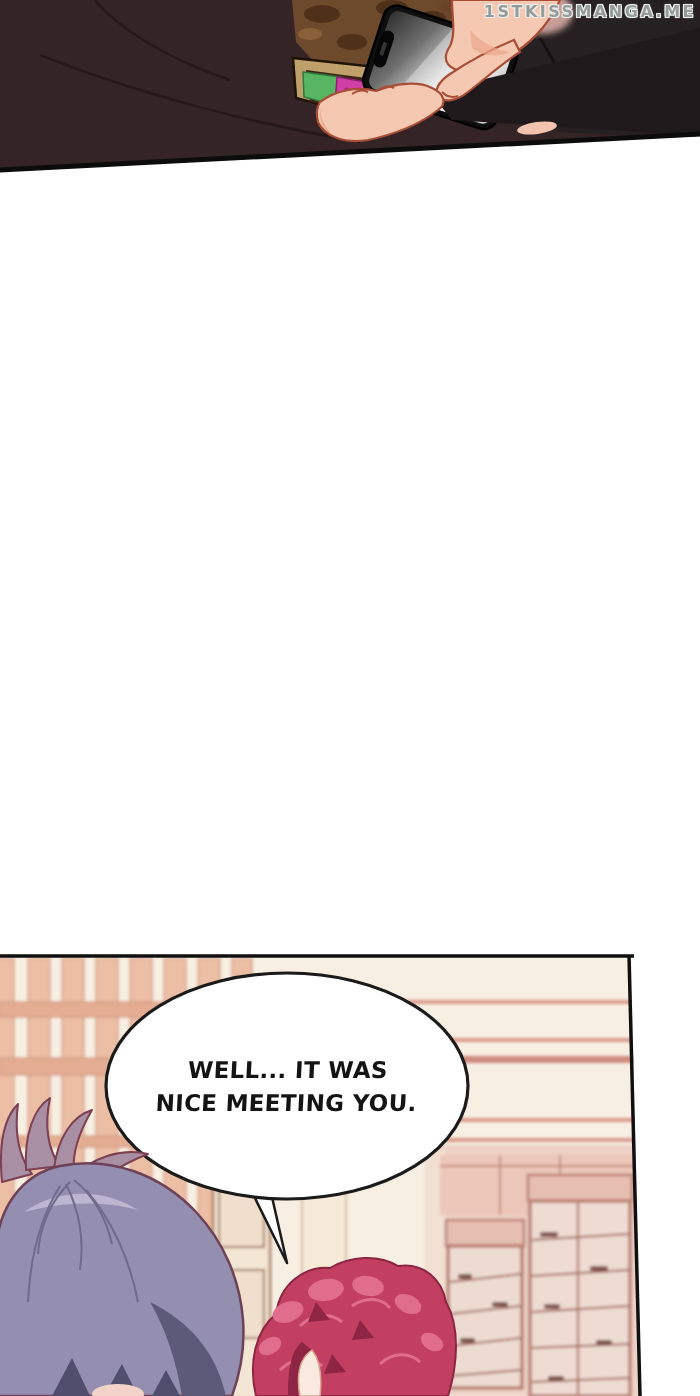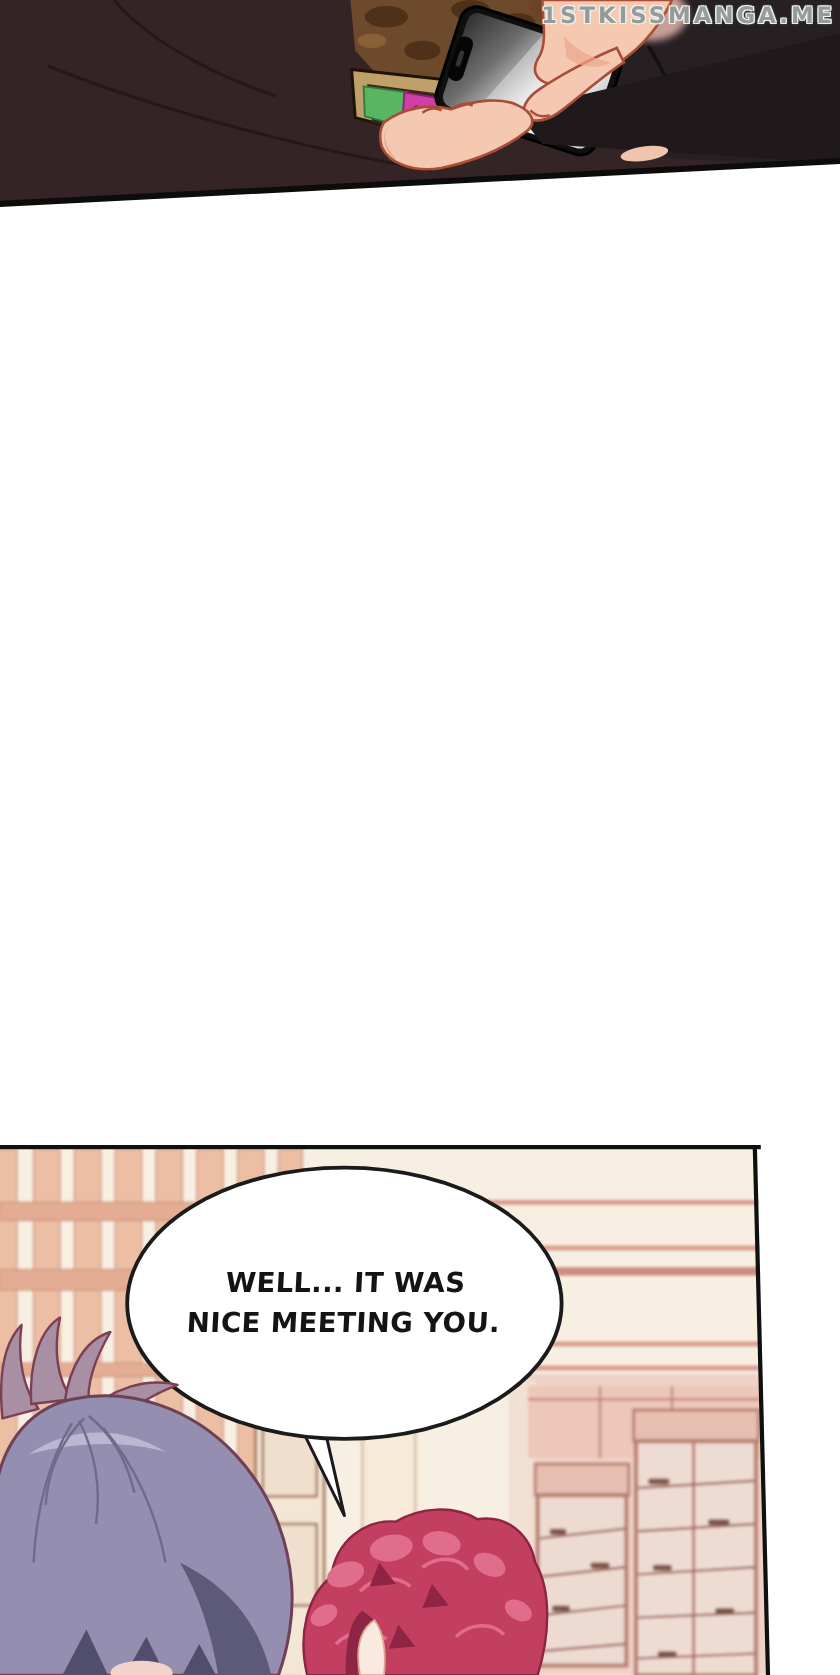--- a/index.html
+++ b/index.html
@@ -6,21 +6,21 @@
   .page{
     position:relative;width:700px;height:1396px;background:#ffffff;
     overflow:hidden;font-family:"DejaVu Sans", sans-serif;
   }
   .panel{position:absolute;left:0;}
   .panel-top{top:0;width:700px;height:175px;}
   .panel-bottom{top:950px;width:700px;height:446px;}
   svg{display:block;}
   .watermark{
     position:absolute;top:2px;right:4px;
-    font-size:19px;font-weight:bold;letter-spacing:2.5px;
+    font-size:16px;font-weight:bold;letter-spacing:2.5px;
     color:#949c9a;
     text-shadow:-1px -1px 0 #eef1f0,1px -1px 0 #eef1f0,-1px 1px 0 #eef1f0,1px 1px 0 #eef1f0,0 0 3px rgba(255,255,255,.55);
     z-index:5;user-select:none;
   }
   .bubble-text{
     position:absolute;top:104px;left:287px;transform:translateX(-50%) skewX(-3deg);
     text-align:center;font-size:23px;font-weight:700;line-height:33px;
     letter-spacing:.3px;color:#141414;white-space:nowrap;z-index:4;
   }
 </style>

